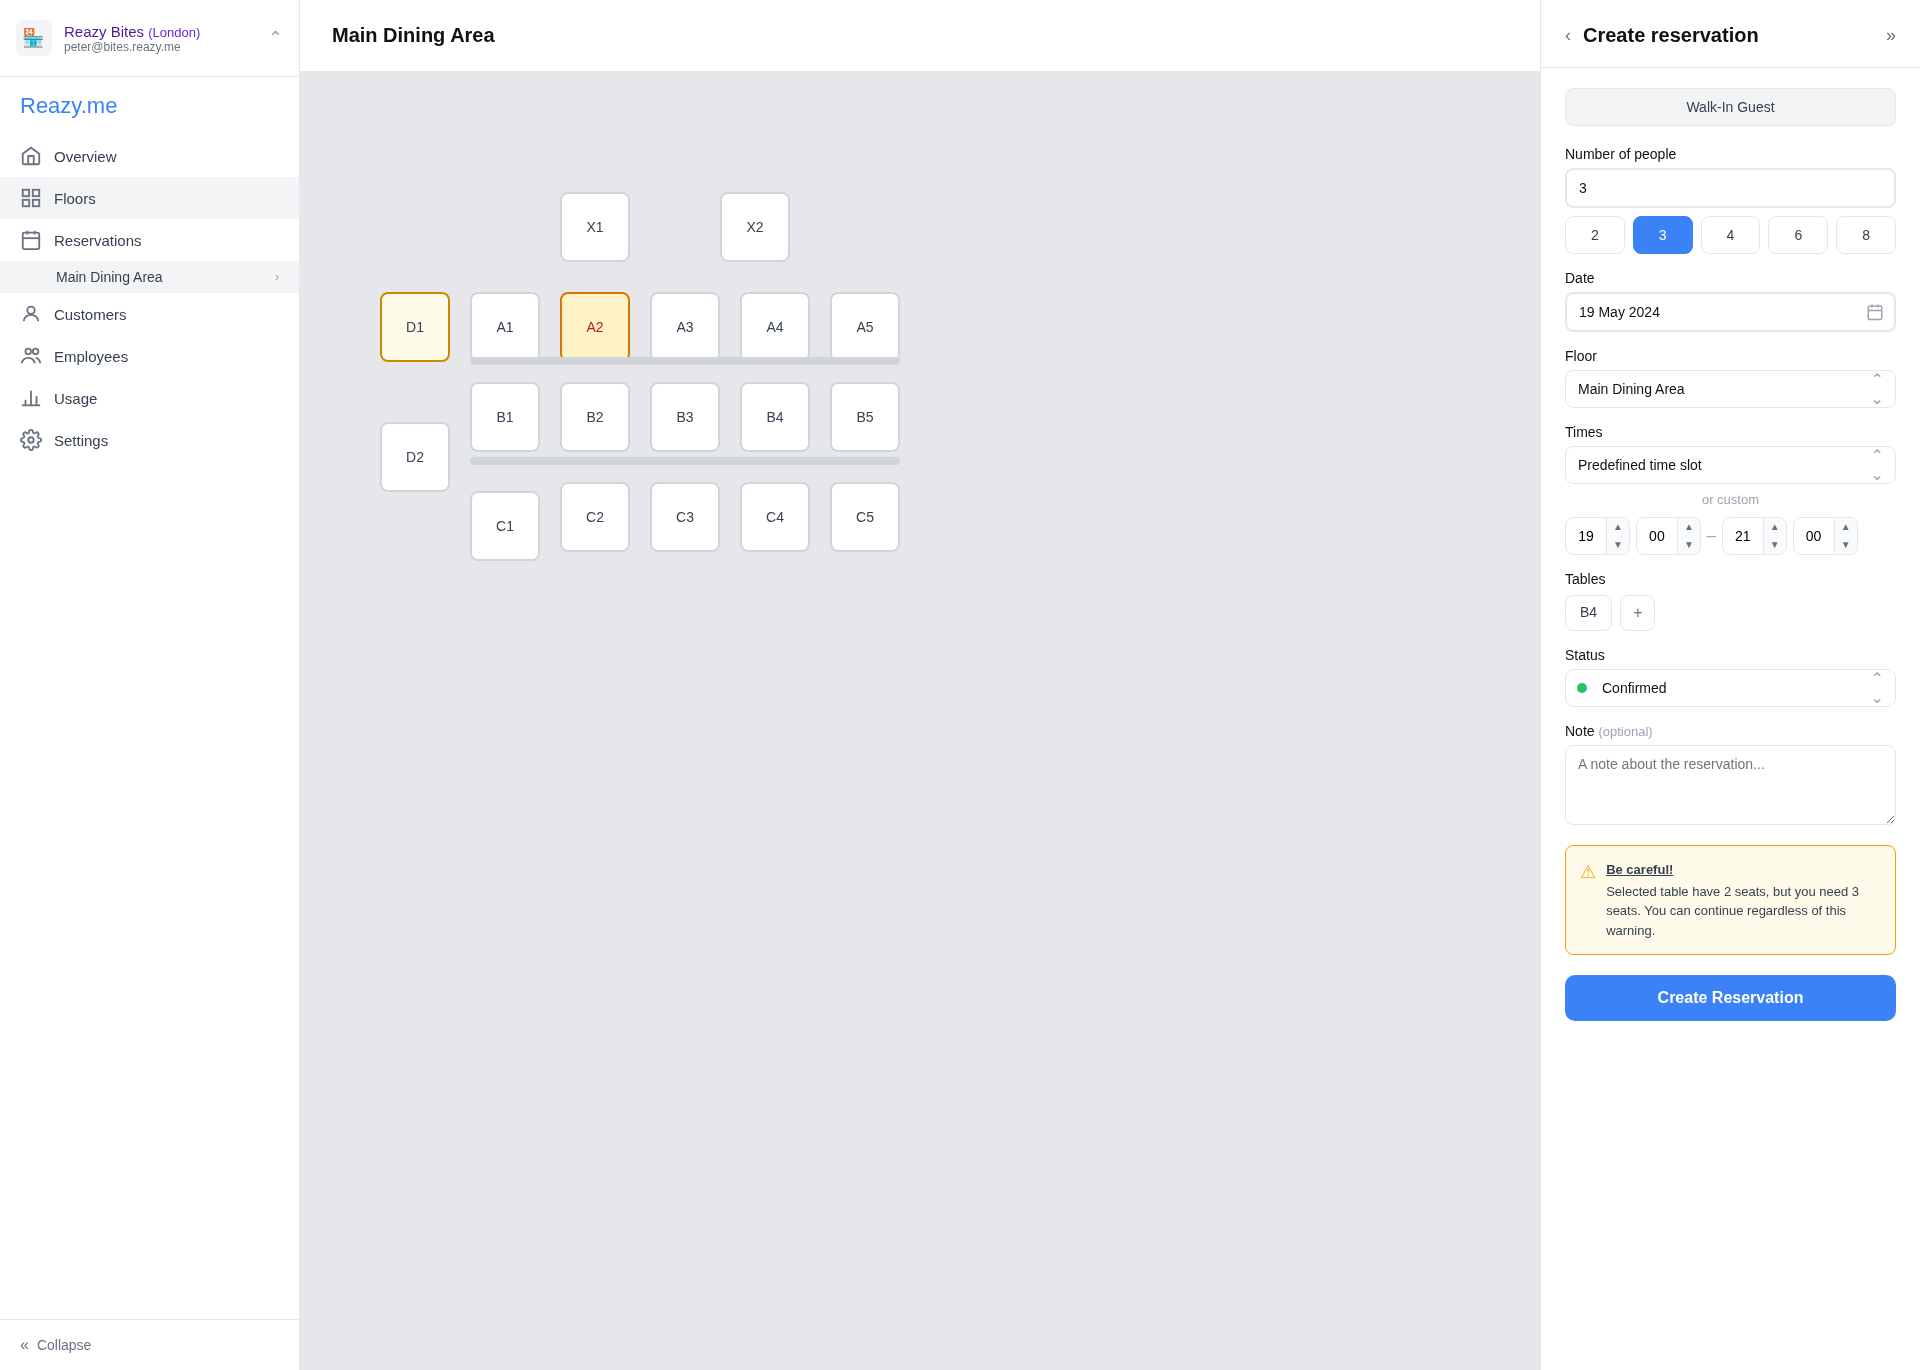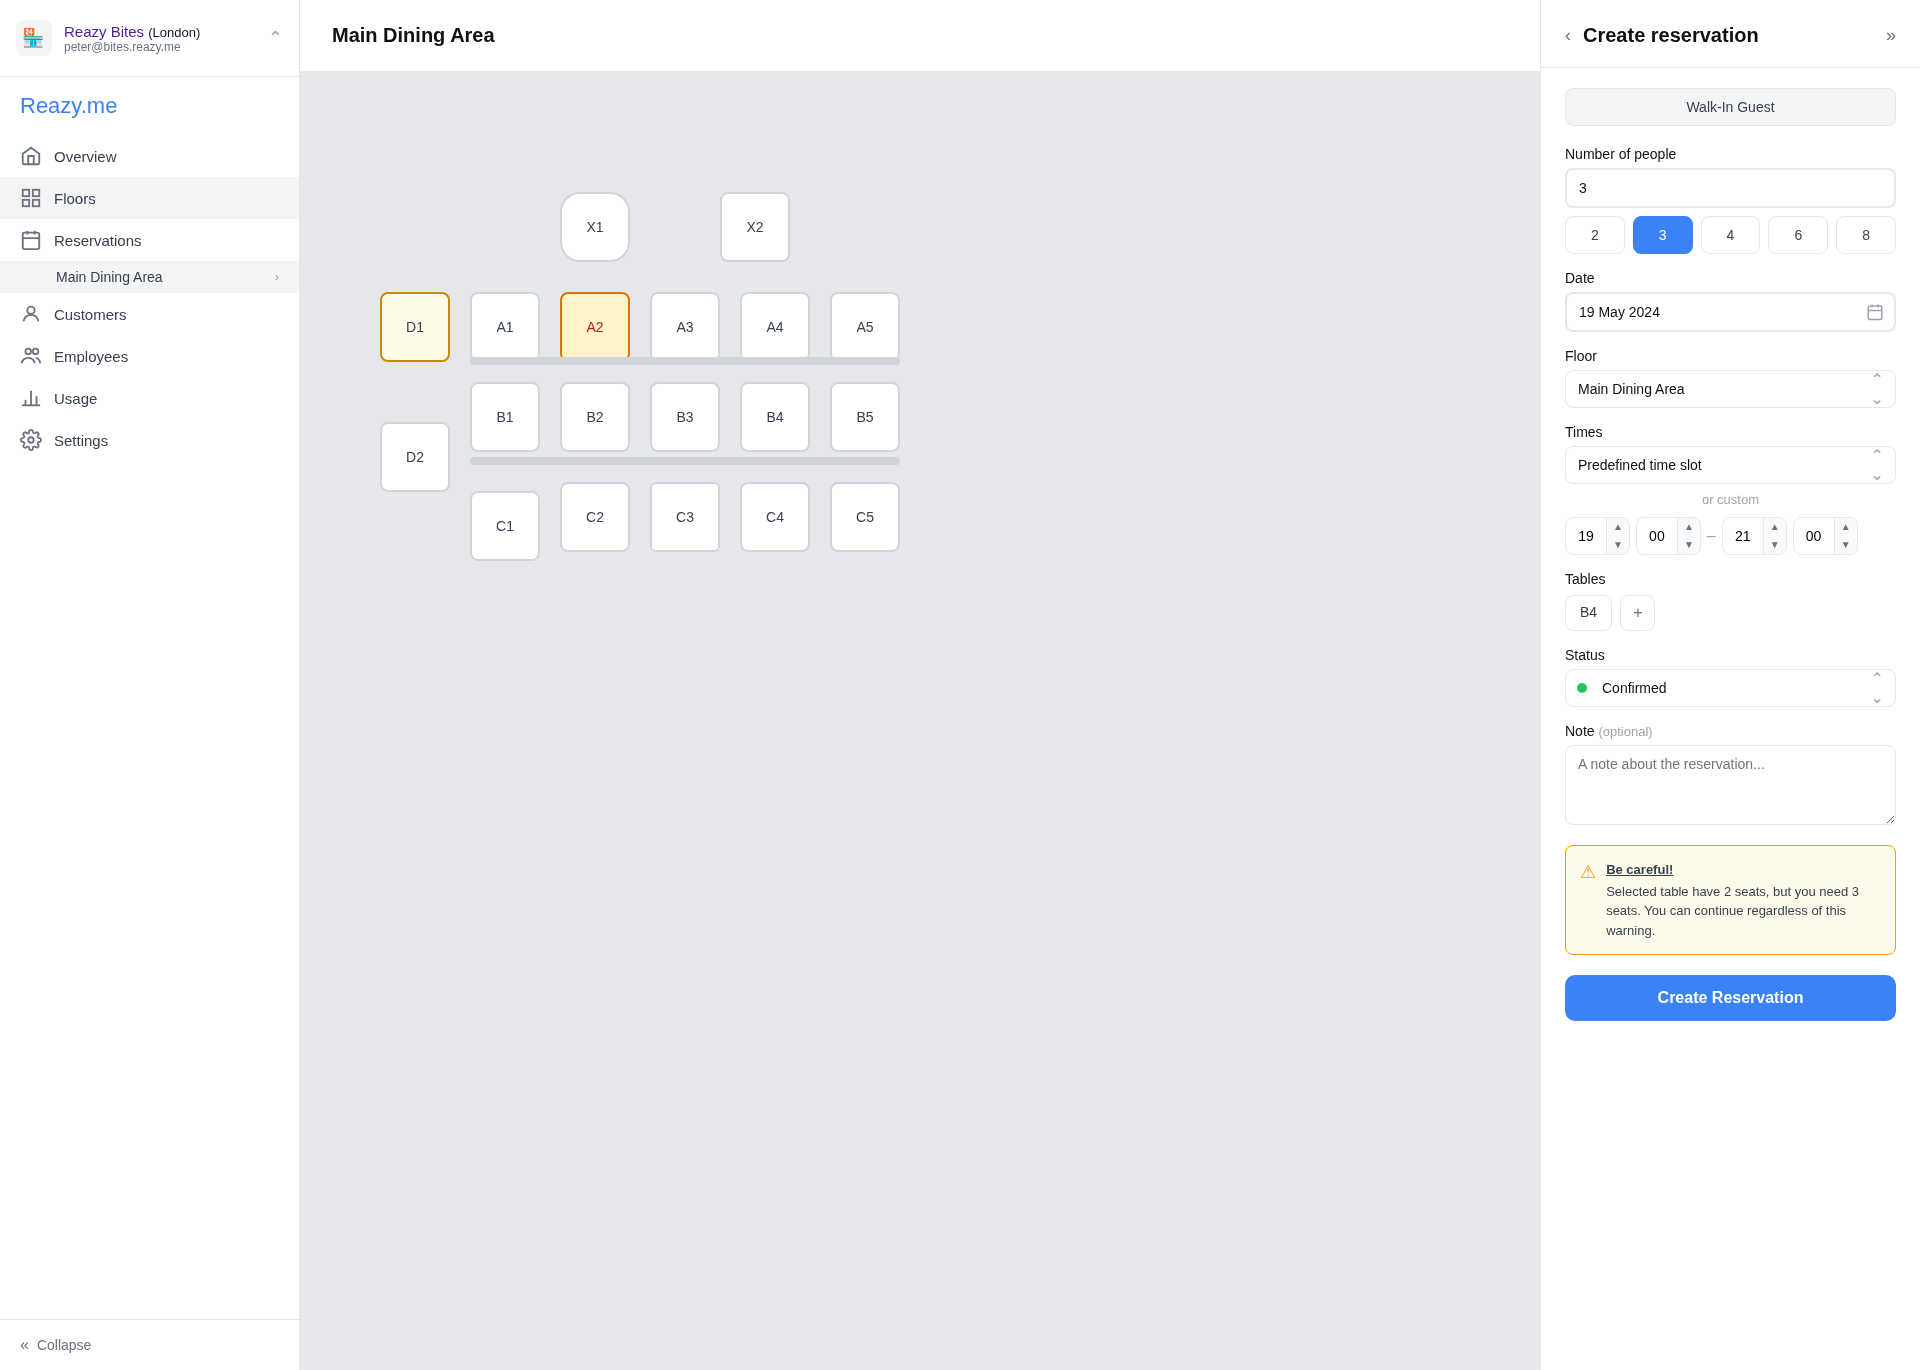--- a/index.html
+++ b/index.html
@@ -368,21 +368,21 @@
   </style>
 </head>
 <body>
 
 <div class="sidebar">
   <div class="sidebar-header">
     <div class="sidebar-logo-icon">🏪</div>
     <div class="sidebar-brand">
       <div class="brand-name">
         <span>Reazy Bites</span>
-        <span style="color:#0f172a; font-weight:400; font-size:13px;">(London)</span>
+        <span style="color:#6d28d9; font-weight:400; font-size:13px;">(London)</span>
       </div>
       <div class="brand-email">peter@bites.reazy.me</div>
     </div>
     <div class="sidebar-expand">⌃</div>
   </div>
 
   <div style="padding: 16px 20px 8px;">
     <span class="logo-text">
       <span>Reazy</span><span>.me</span>
     </span>
@@ -481,37 +481,37 @@
 </div>
 
 <div class="main-content">
   <div class="main-header">
     <span>Main Dining Area</span>
   </div>
 
   <div class="floor-plan">
 
     <div id="floor-tables" style="position:relative; width:600px; height:500px;">
-        <div class="table-item" style="left: 220px; top: 80px; border-radius: 20px;">X1</div>
+        <div class="table-item" style="left: 220px; top: 80px;">X1</div>
         <div class="table-item" style="left: 380px; top: 80px;">X2</div>
         <div class="table-item" style="left: 130px; top: 180px;">A1</div>
         <div class="table-item selected-orange" style="left: 220px; top: 180px;">A2</div>
         <div class="table-item" style="left: 310px; top: 180px;">A3</div>
         <div class="table-item" style="left: 400px; top: 180px;">A4</div>
         <div class="table-item" style="left: 490px; top: 180px;">A5</div>
         <div class="table-item selected-yellow" style="left: 40px; top: 180px;">D1</div>
         <div class="table-item" style="left: 40px; top: 310px;">D2</div>
         <div class="table-item" style="left: 130px; top: 270px;">B1</div>
         <div class="table-item" style="left: 220px; top: 270px;">B2</div>
         <div class="table-item" style="left: 310px; top: 270px;">B3</div>
         <div class="table-item" style="left: 400px; top: 270px;">B4</div>
         <div class="table-item" style="left: 490px; top: 270px;">B5</div>
         <div class="table-item" style="left: 130px; top: 370px; margin-top: 9px;">C1</div>
         <div class="table-item" style="left: 220px; top: 370px;">C2</div>
-        <div class="table-item" style="left: 310px; top: 370px; border-radius: 6px;">C3</div>
+        <div class="table-item" style="left: 310px; top: 370px;">C3</div>
         <div class="table-item" style="left: 400px; top: 370px;">C4</div>
         <div class="table-item" style="left: 490px; top: 370px;">C5</div>
         <div class="table-divider" style="left: 130px; top: 245px; width: 430px;"></div>
         <div class="table-divider" style="left: 130px; top: 345px; width: 430px;"></div>
       </div>
   </div>
 </div>
 
 <div class="right-panel">
   <div class="panel-header">

